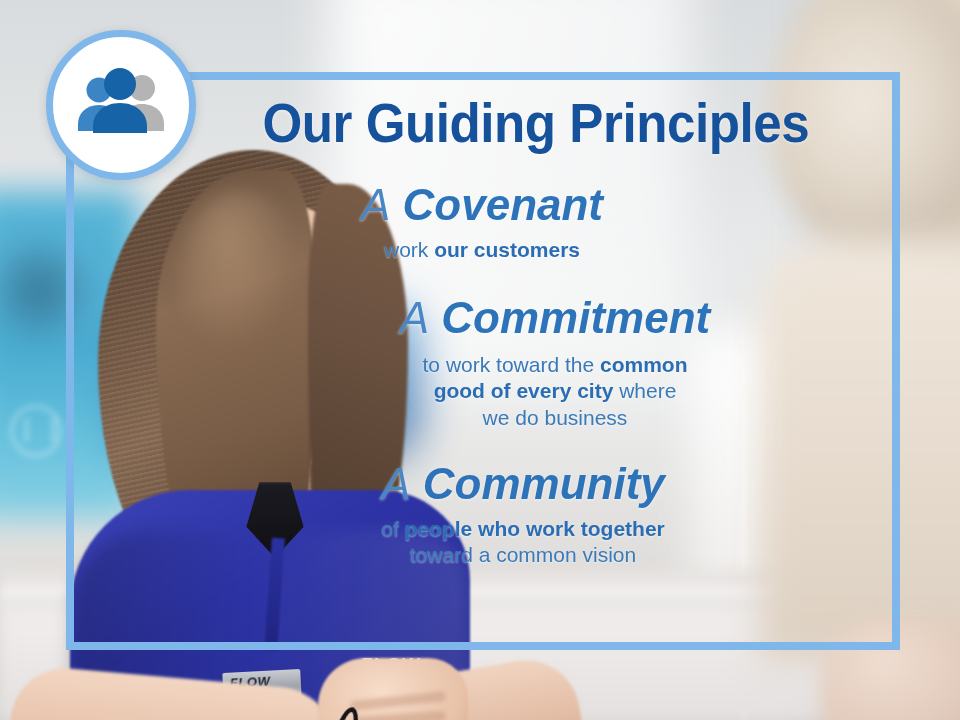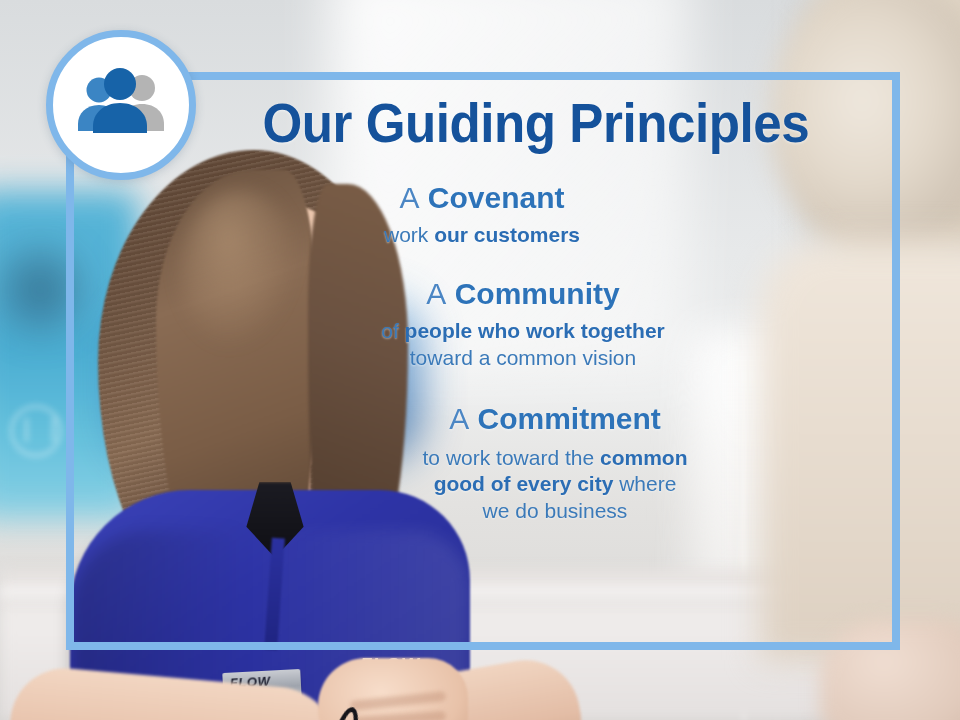--- a/index.html
+++ b/index.html
@@ -353,25 +353,26 @@
     padding-left: 120px;
   }
 
   .blocks {
     position: absolute; left: 80px; top: 182px; width: 800px;
     text-align: center;
   }
   .block { margin-bottom: 16px; }
   .block-title {
     font-family: "Liberation Sans", sans-serif;
-    font-size: 30px;
+    font-size: 44px;
     line-height: 1.06;
     color: #2d73b9;
     font-weight: bold;
     text-shadow: 0 1px 3px rgba(255,255,255,.5);
+    font-style: italic;
   }
   .block-title .art {
     font-weight: normal;
     color: #4b86c4;
   }
   .block-sub {
     font-family: "Liberation Sans", sans-serif;
     font-size: 21px;
     line-height: 1.26;
     color: #3b7ab9;
@@ -476,37 +477,37 @@
     <div class="block" id="block-covenant">
       <div class="block-title">
         <span class="art">A</span>
         <span>Covenant</span>
       </div>
       <div class="block-sub">
         <span>work </span><b>our customers</b>
       </div>
     </div>
 
-    <div class="block" id="block-community">
-      <div class="block-title">
-        <span class="art">A</span>
-        <span>Community</span>
-      </div>
-      <div class="block-sub">
-        <span>of </span><b>people who work together</b><br>
-        <span>toward a common vision</span>
-      </div>
-    </div>
-
     <div class="block" id="block-commitment">
       <div class="block-title">
         <span class="art">A</span>
         <span>Commitment</span>
       </div>
       <div class="block-sub">
         <span>to work toward the </span><b>common</b><br>
         <b>good of every city</b><span> where</span><br>
         <span>we do business</span>
       </div>
     </div>
 
+    <div class="block" id="block-community">
+      <div class="block-title">
+        <span class="art">A</span>
+        <span>Community</span>
+      </div>
+      <div class="block-sub">
+        <span>of </span><b>people who work together</b><br>
+        <span>toward a common vision</span>
+      </div>
+    </div>
+
   </div>
 </div>
 
 </body></html>

